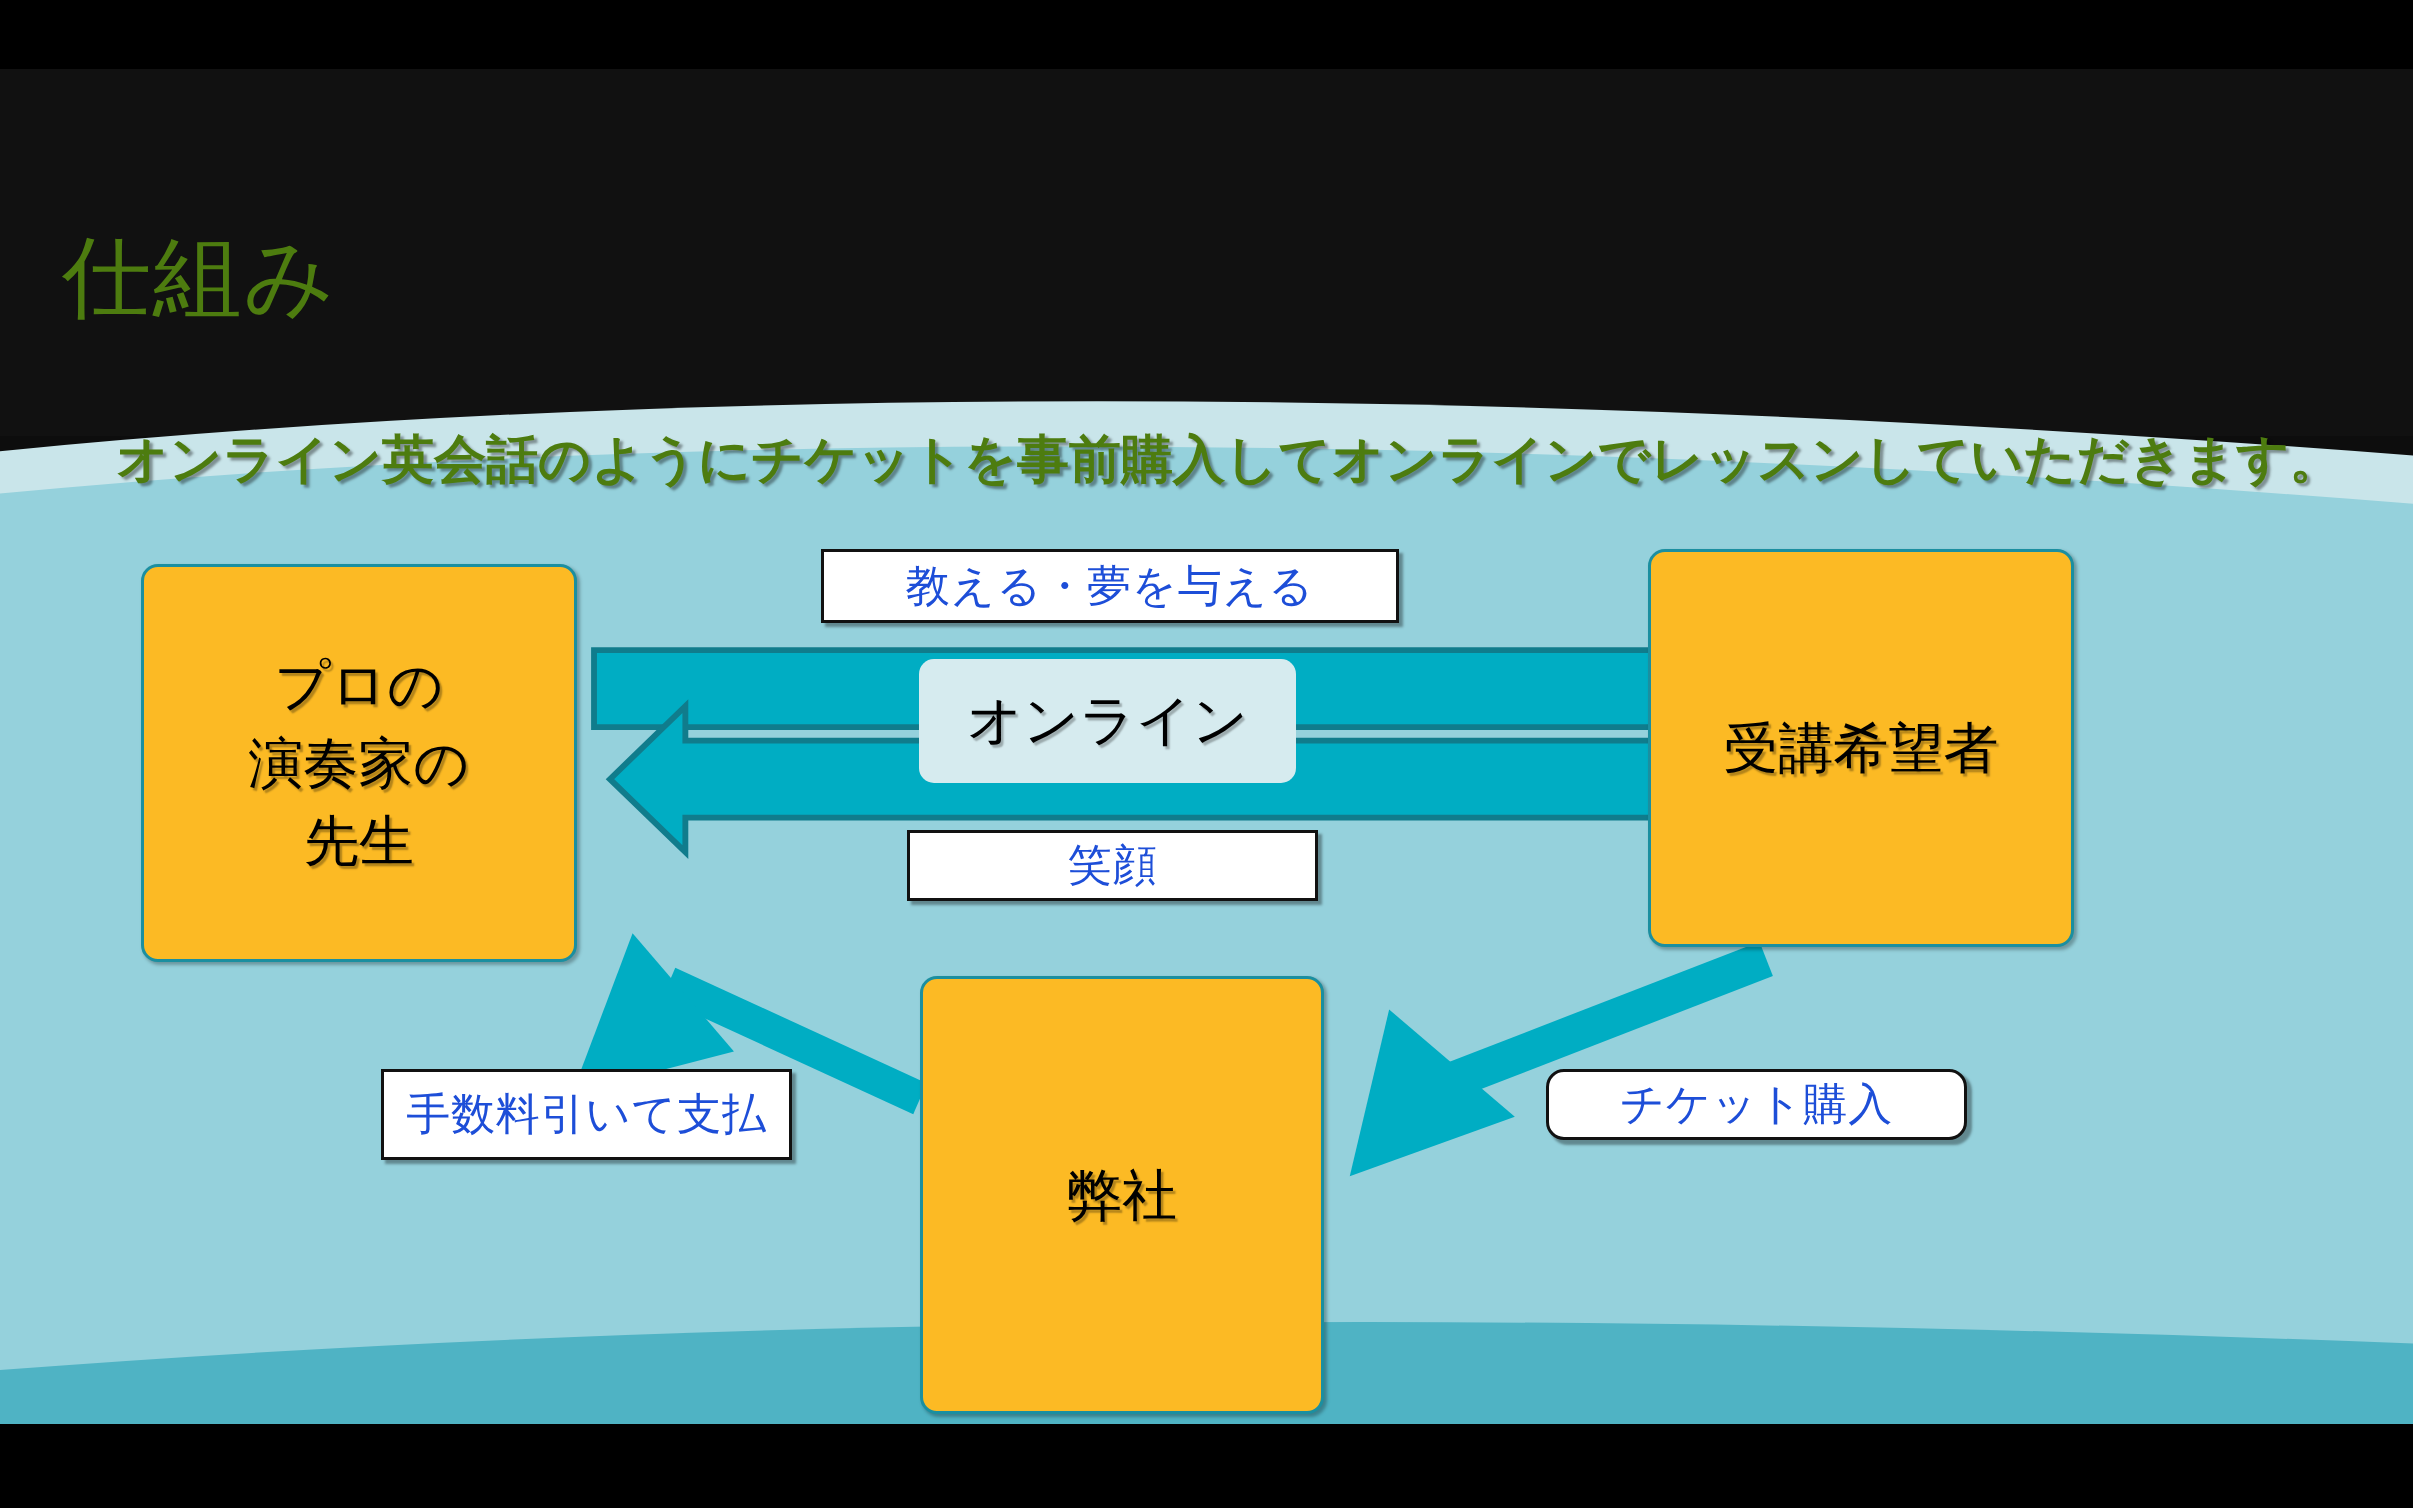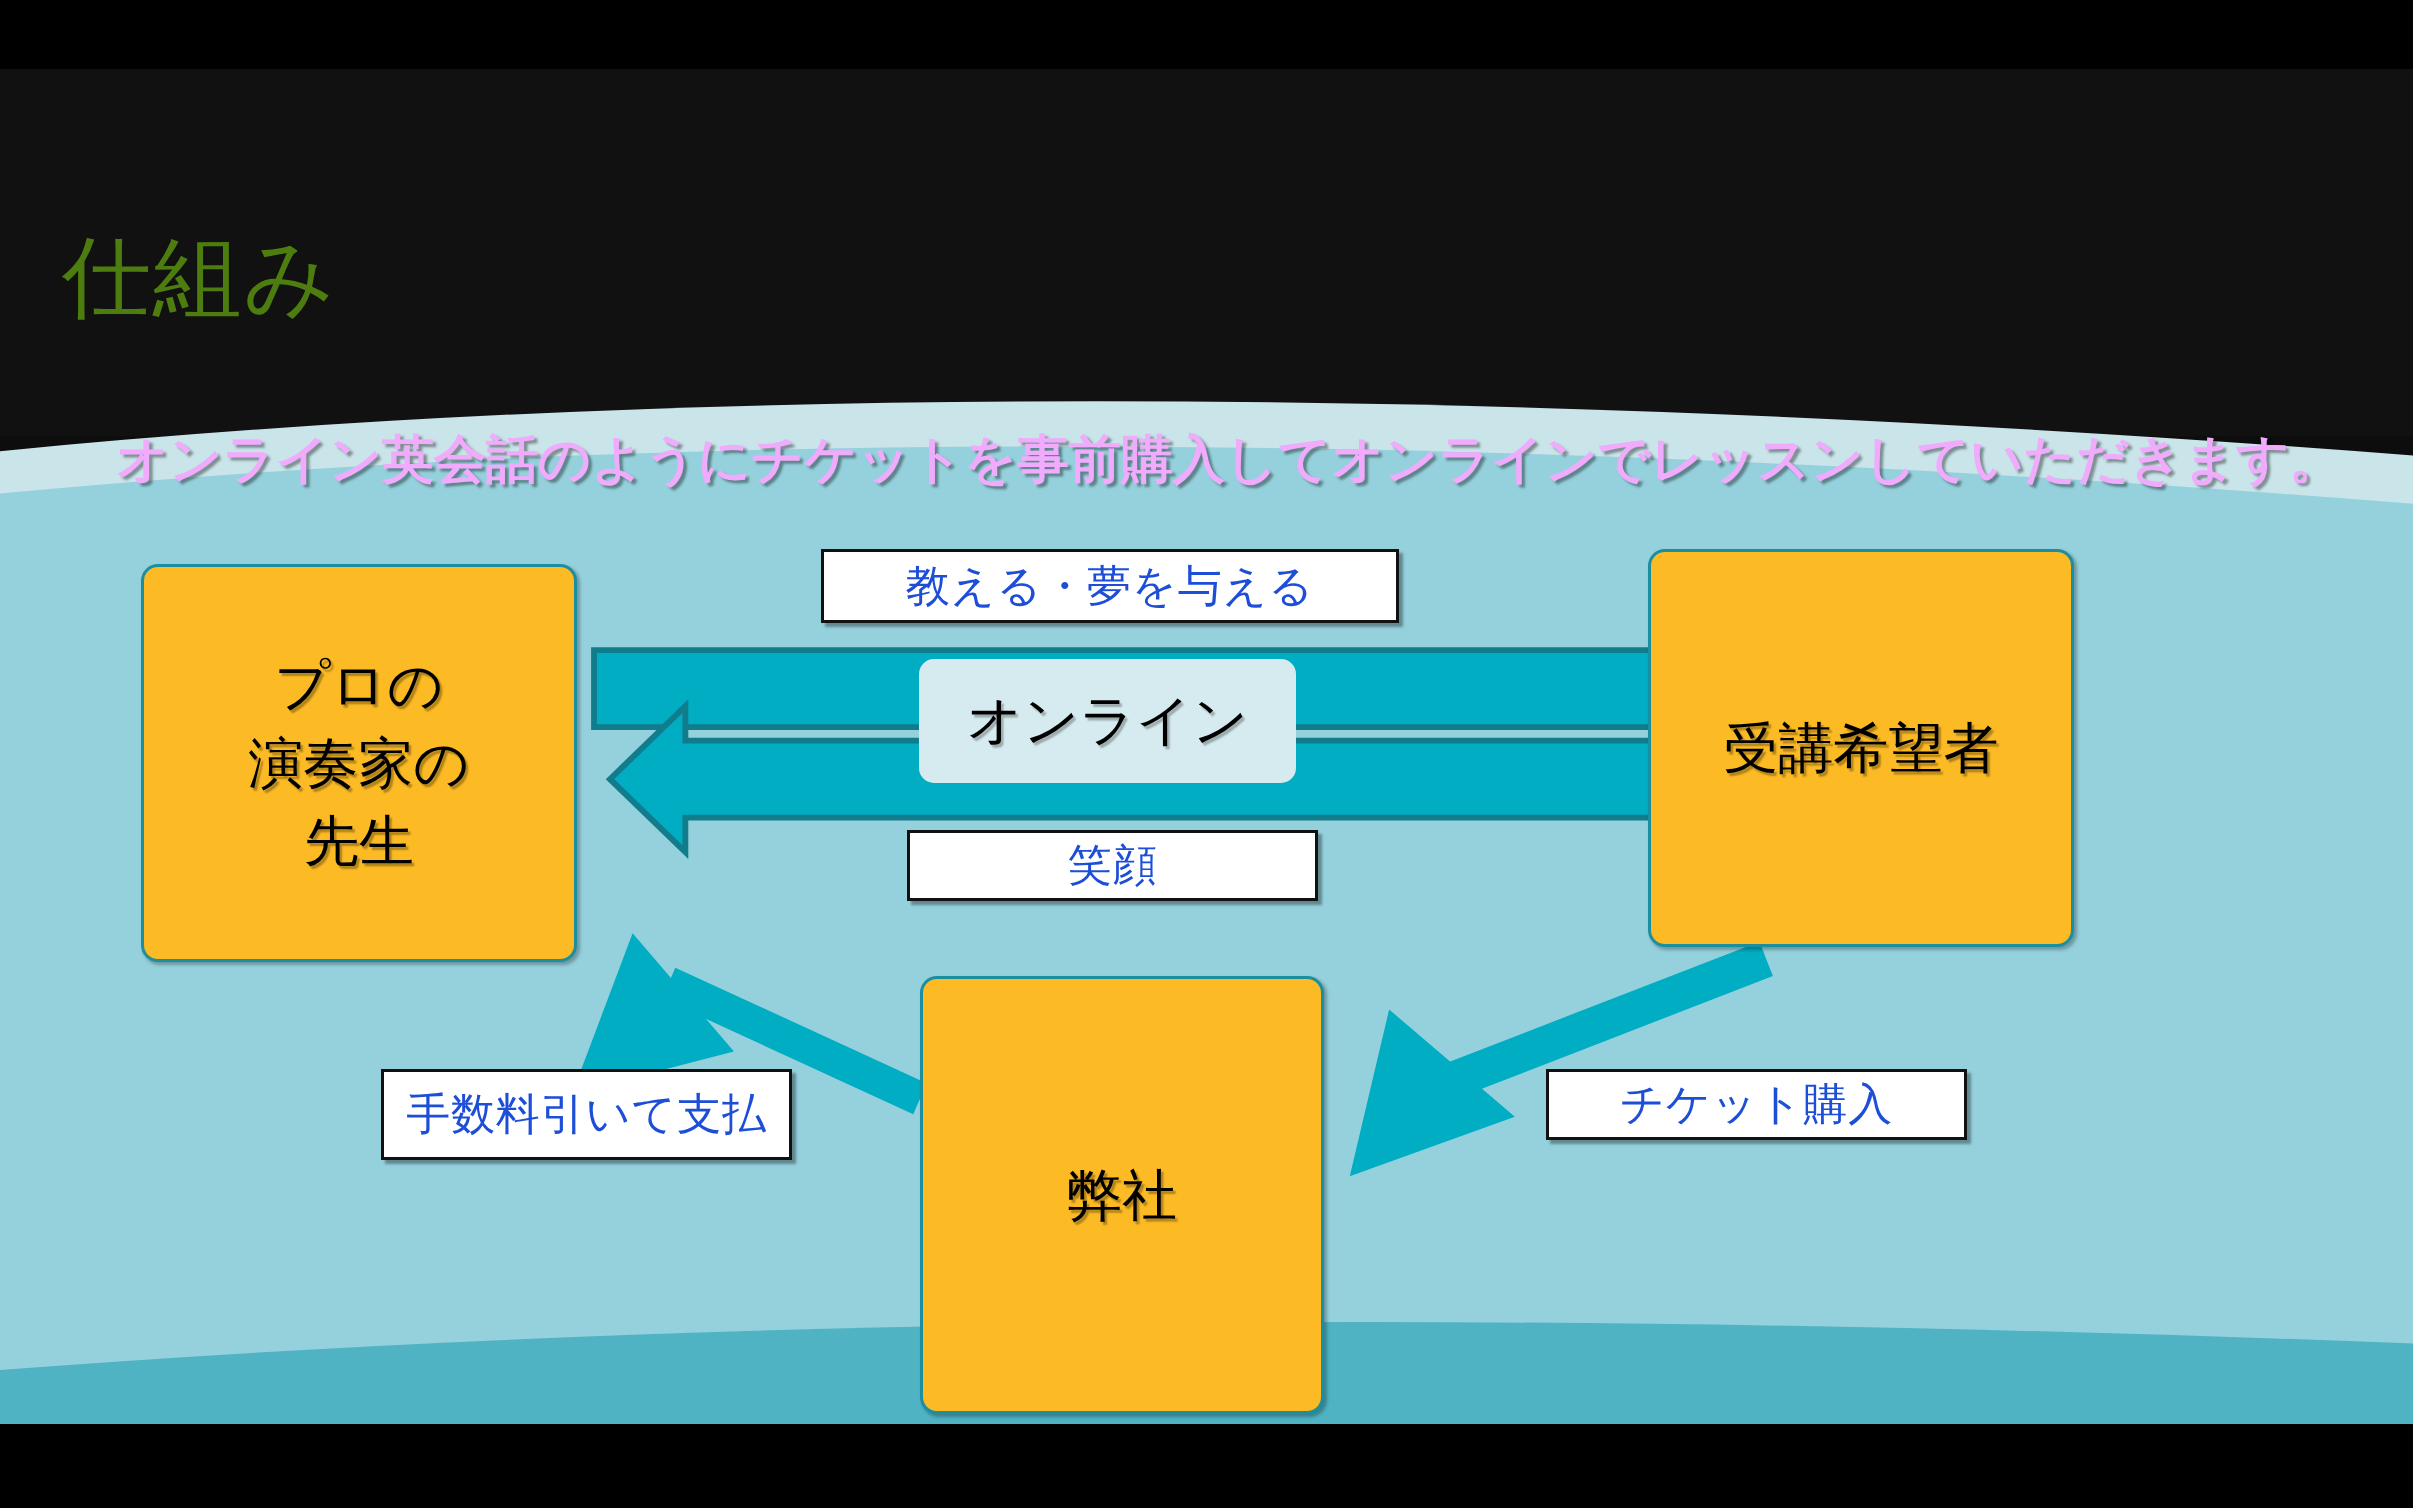--- a/index.html
+++ b/index.html
@@ -47,21 +47,21 @@
     white-space: nowrap;
   }
 
   
   .subtitle {
     position: absolute;
     left: 116px; top: 431px;
     font-size: 52px;
     line-height: 1.1;
     font-weight: bold;
-    color: #f0abfc;
+    color: #4d7c0f;
     z-index: 20;
     white-space: nowrap;
     text-shadow: 3.4px 3.4px 2.5px rgba(0,0,0,0.38);
   }
 
   
   #diagram { position: absolute; left: 0; top: 0; width: 2413px; height: 1508px; z-index: 15; }
 
   
   .obox {
@@ -100,21 +100,21 @@
     box-shadow: 4.2px 4.2px 2.5px rgba(0,0,0,0.35);
   }
   .cap .txt {
     font-size: 44px;
     white-space: nowrap;
     letter-spacing: 0.8px;
   }
   #cap-teach   { left: 821px;  top: 549px;  width: 578px; height: 74px; }
   #cap-smile   { left: 907px; top: 830px;  width: 411px; height: 71px; }
   #cap-payout  { left: 381px;  top: 1069px; width: 411px; height: 91px; }
-  #cap-ticket  { left: 1546px; top: 1069px; width: 421px; height: 71px; }
+  #cap-ticket  { left: 1546px; top: 1069px; width: 421px; height: 71px; border-radius: 18px; }
 
   
   #pill-online {
     position: absolute;
     left: 919px; top: 659px;
     width: 377px; height: 124px;
     background: #D6EBEF;
     border-radius: 15px;
     display: flex; align-items: center; justify-content: center;
     z-index: 40;

